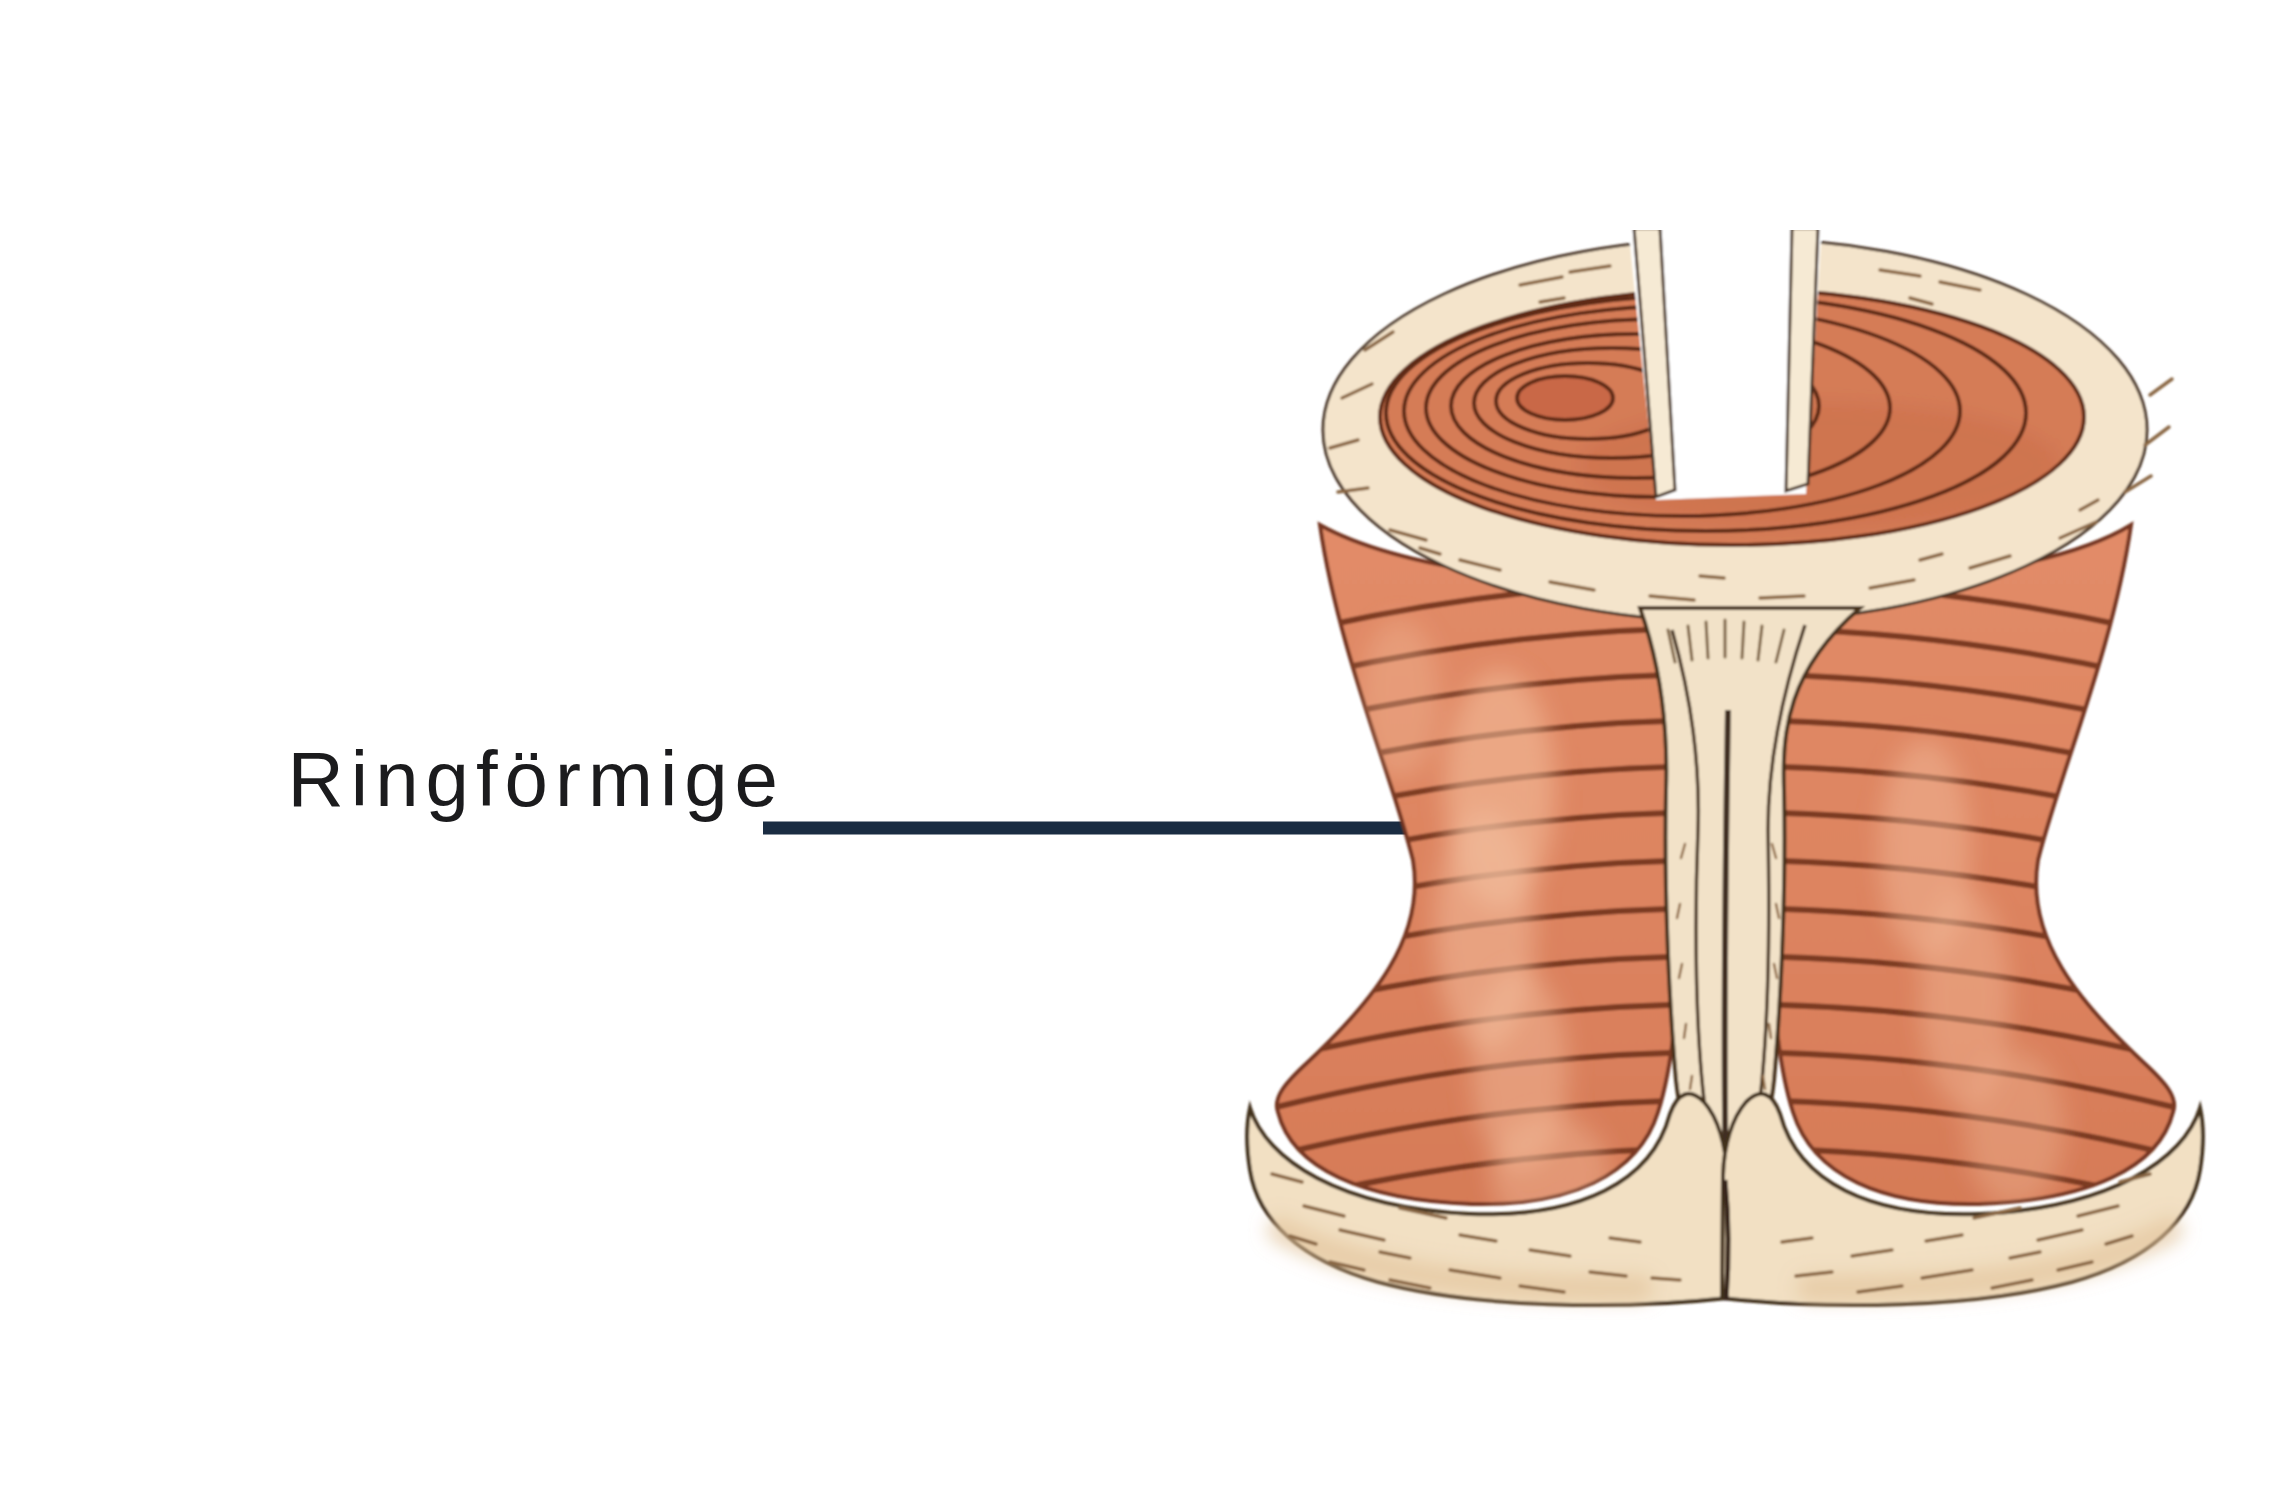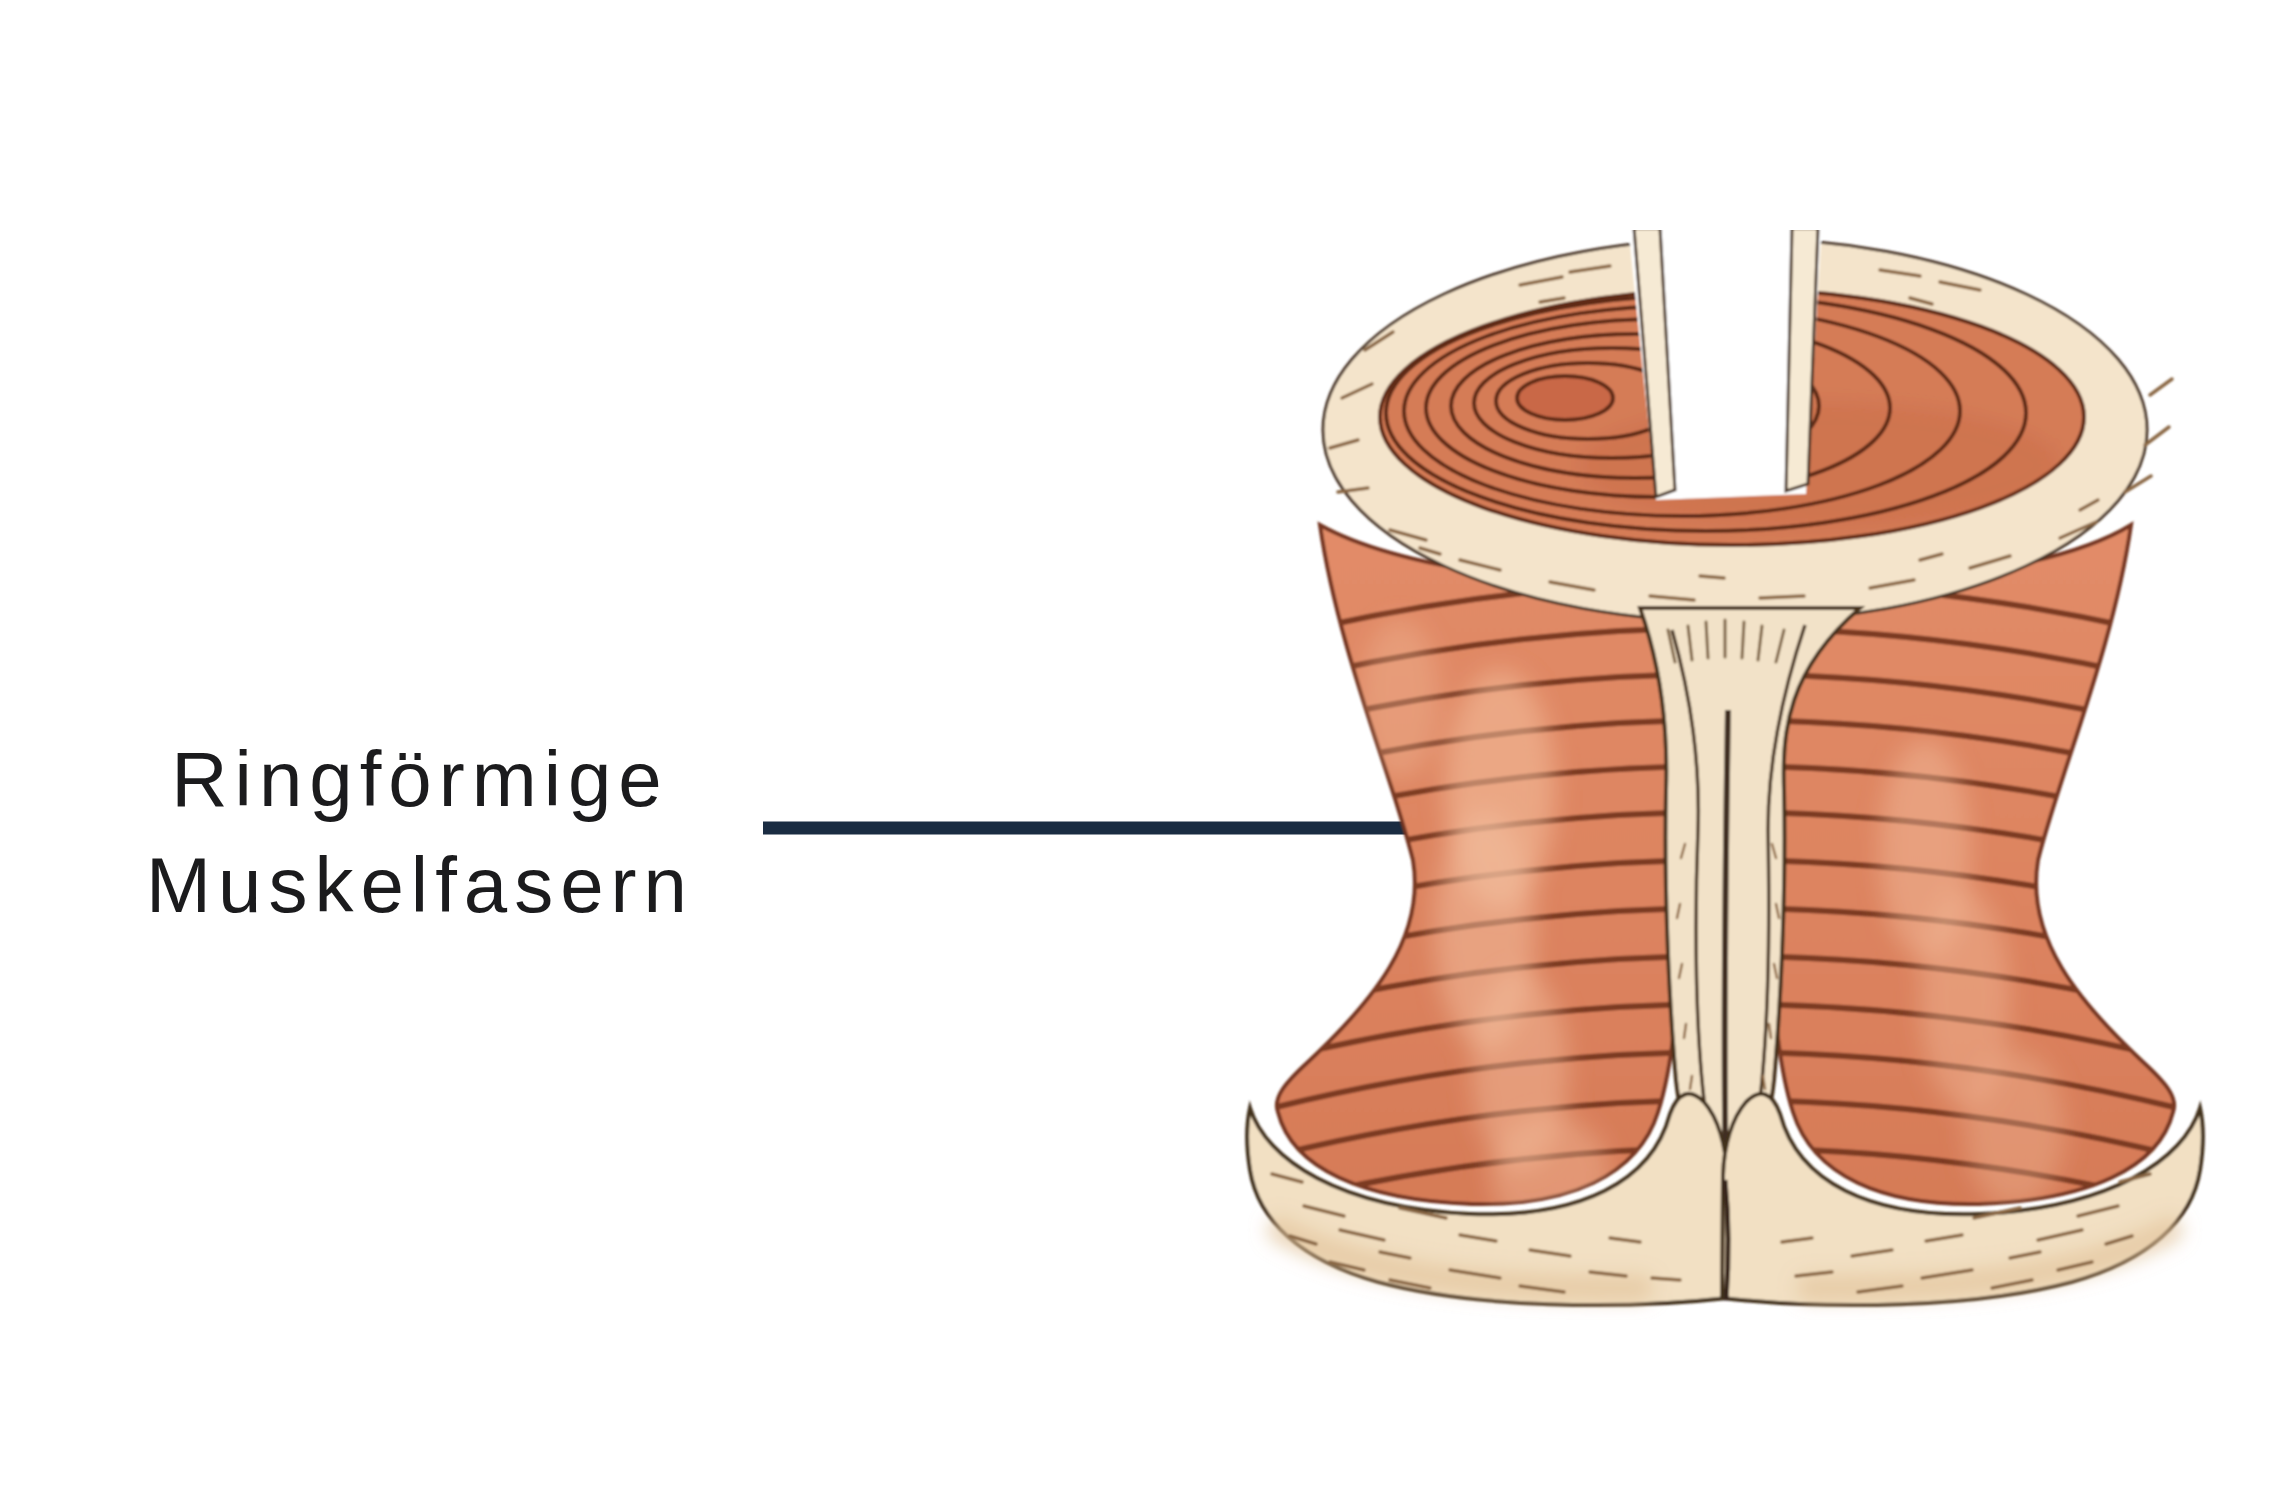--- a/index.html
+++ b/index.html
@@ -9,21 +9,21 @@
     width: 2273px;
     height: 1494px;
     background: #ffffff;
     overflow: hidden;
   }
   .label-block {
     position: absolute;
     left: 55px;
     top: 726px;
     width: 730px;
-    text-align: center;
+    text-align: right;
     color: #1b1b1d;
     font-size: 78px;
     line-height: 106px;
     letter-spacing: 7px;
     font-weight: 400;
   }
   .label-line { display: block; white-space: nowrap; }
   .leader-svg {
     position: absolute;
     left: 750px;
@@ -39,21 +39,20 @@
     height: 1090px;
   }
 </style>
 </head>
 <body>
 
 <div class="stage">
 
   <div class="label-block" style="color: rgb(27, 27, 29);">
     <span class="label-line">Ringförmige</span>
-    <span class="label-line">Muskelfasern</span>
   </div>
 
   <svg class="leader-svg" viewBox="0 0 760 62" aria-hidden="true">
     <line x1="13" y1="30" x2="732" y2="30" stroke="#1a2c42" stroke-width="13"></line>
     <circle cx="732" cy="30" r="19" fill="#1a2c42"></circle>
   </svg>
 
   <svg class="figure-svg" viewBox="0 0 1010 1090" aria-hidden="true">
     <defs>
       <linearGradient id="bodyGrad" x1="0" y1="0" x2="0" y2="1">

